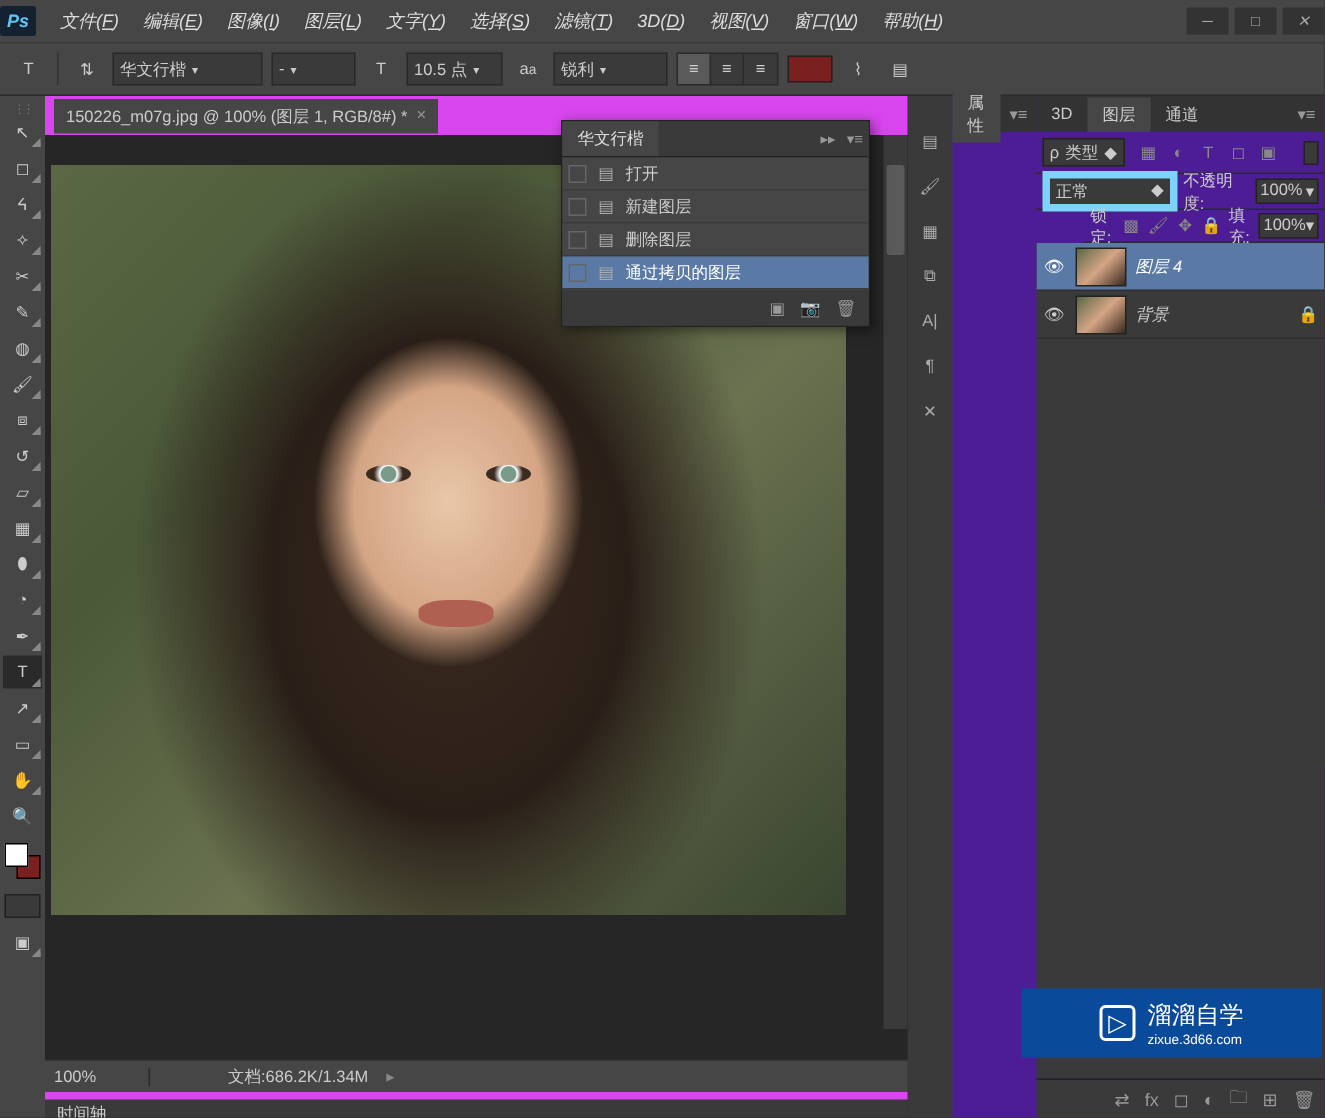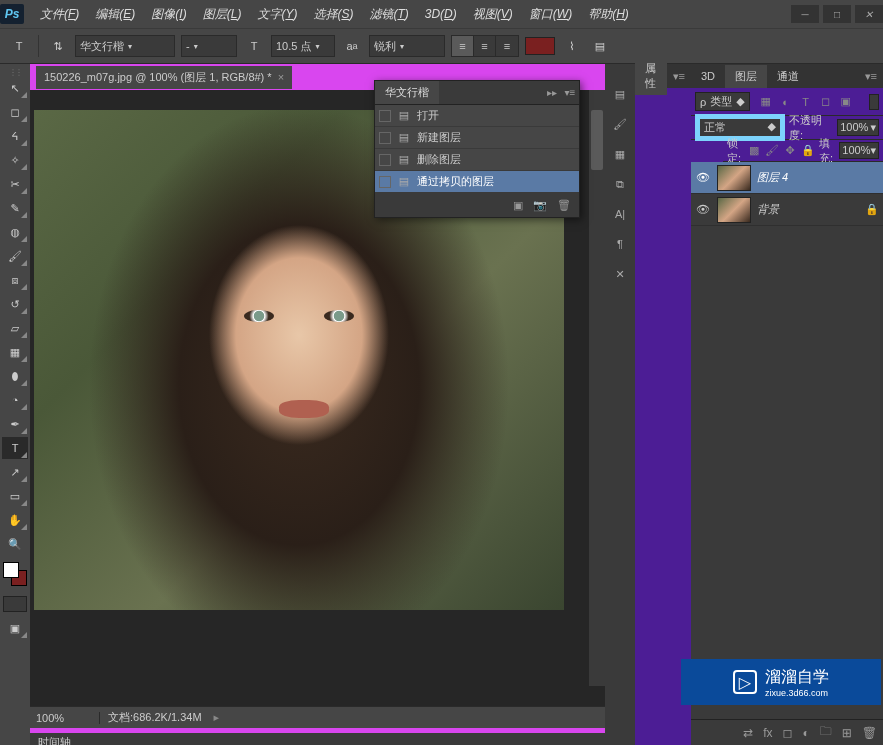--- a/index.html
+++ b/index.html
@@ -49,21 +49,21 @@
   linear-gradient(135deg, #5a6845 0%, #4a5838 30%, #6a7250 60%, #3a4530 100%);
   position: relative;
 }
 .face-eye-l { position: absolute; width: 30px; height: 12px; background: radial-gradient(circle, #7a9a8a 30%, #fff 35%, #3a2a1f 60%); top: 200px; left: 210px; border-radius: 50%; }
 .face-eye-r { position: absolute; width: 30px; height: 12px; background: radial-gradient(circle, #7a9a8a 30%, #fff 35%, #3a2a1f 60%); top: 200px; left: 290px; border-radius: 50%; }
 .face-lips { position: absolute; width: 50px; height: 18px; background: #b06050; top: 290px; left: 245px; border-radius: 40%; }
 .vscroll { position: absolute; right: 0; top: 0; bottom: 20px; width: 16px; background: #3a3a3a; }
 .vscroll-thumb { width: 12px; margin: 20px 2px; height: 60px; background: #5a5a5a; border-radius: 2px; }
 .status-bar { height: 22px; background: #464646; display: flex; align-items: center; font-size: 11px; color: #ccc; border-top: 1px solid #2a2a2a; }
 .status-zoom { width: 70px; padding: 0 6px; border-right: 1px solid #2a2a2a; }
-.status-doc { padding: 0 8px; }
+.status-doc { padding: 0 8px; margin-left: 44px; }
 .timeline-tab { height: 17px; background: #3a3a3a; border-top: 5px solid #d946ef; padding: 2px 8px; font-size: 11px; }
 
 .history-panel { position: absolute; left: 374px; top: 80px; width: 206px; background: #464646; border: 1px solid #222; z-index: 10; box-shadow: 2px 2px 8px rgba(0,0,0,0.5); }
 .history-header { height: 24px; display: flex; align-items: center; background: #3a3a3a; border-bottom: 1px solid #222; }
 .history-tab { background: #464646; padding: 4px 10px; font-size: 11px; color: #ddd; }
 .history-header .spacer { flex: 1; }
 .history-header .hbtn { width: 18px; text-align: center; color: #999; cursor: pointer; font-size: 10px; }
 .history-list { background: #464646; }
 .history-item { height: 22px; display: flex; align-items: center; padding: 0 4px; gap: 6px; border-bottom: 1px solid #3a3a3a; cursor: pointer; }
 .history-item.active { background: #5a7aa5; color: #fff; }

